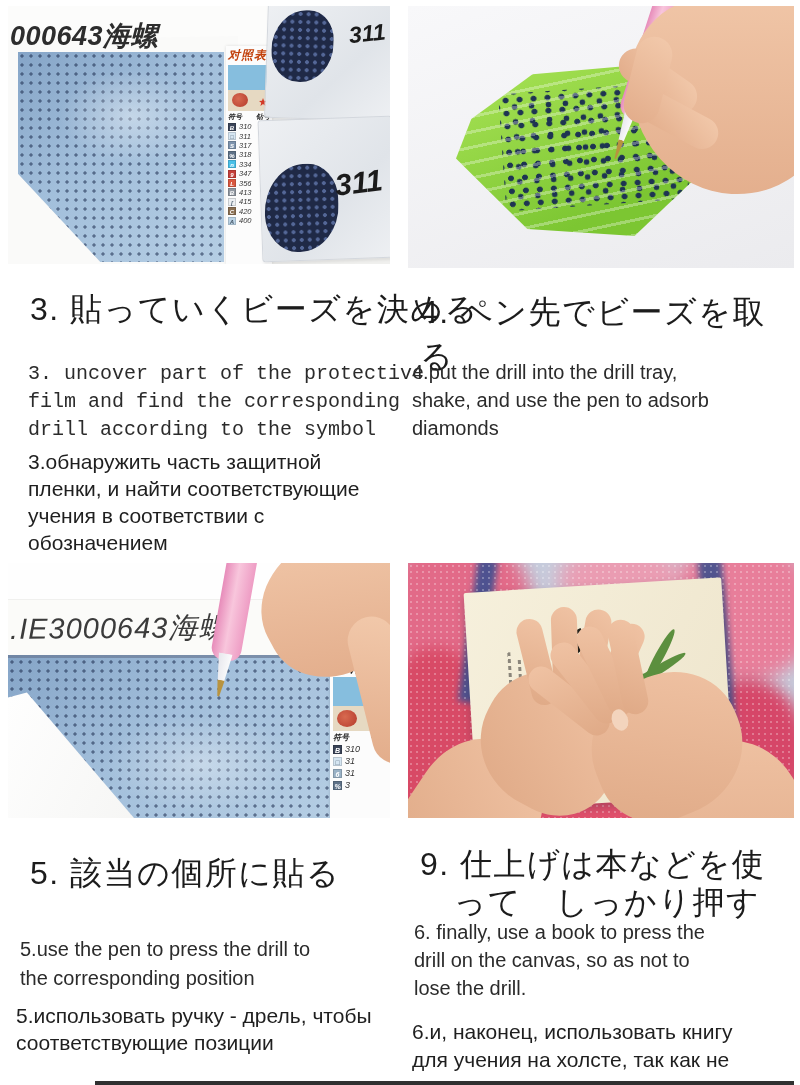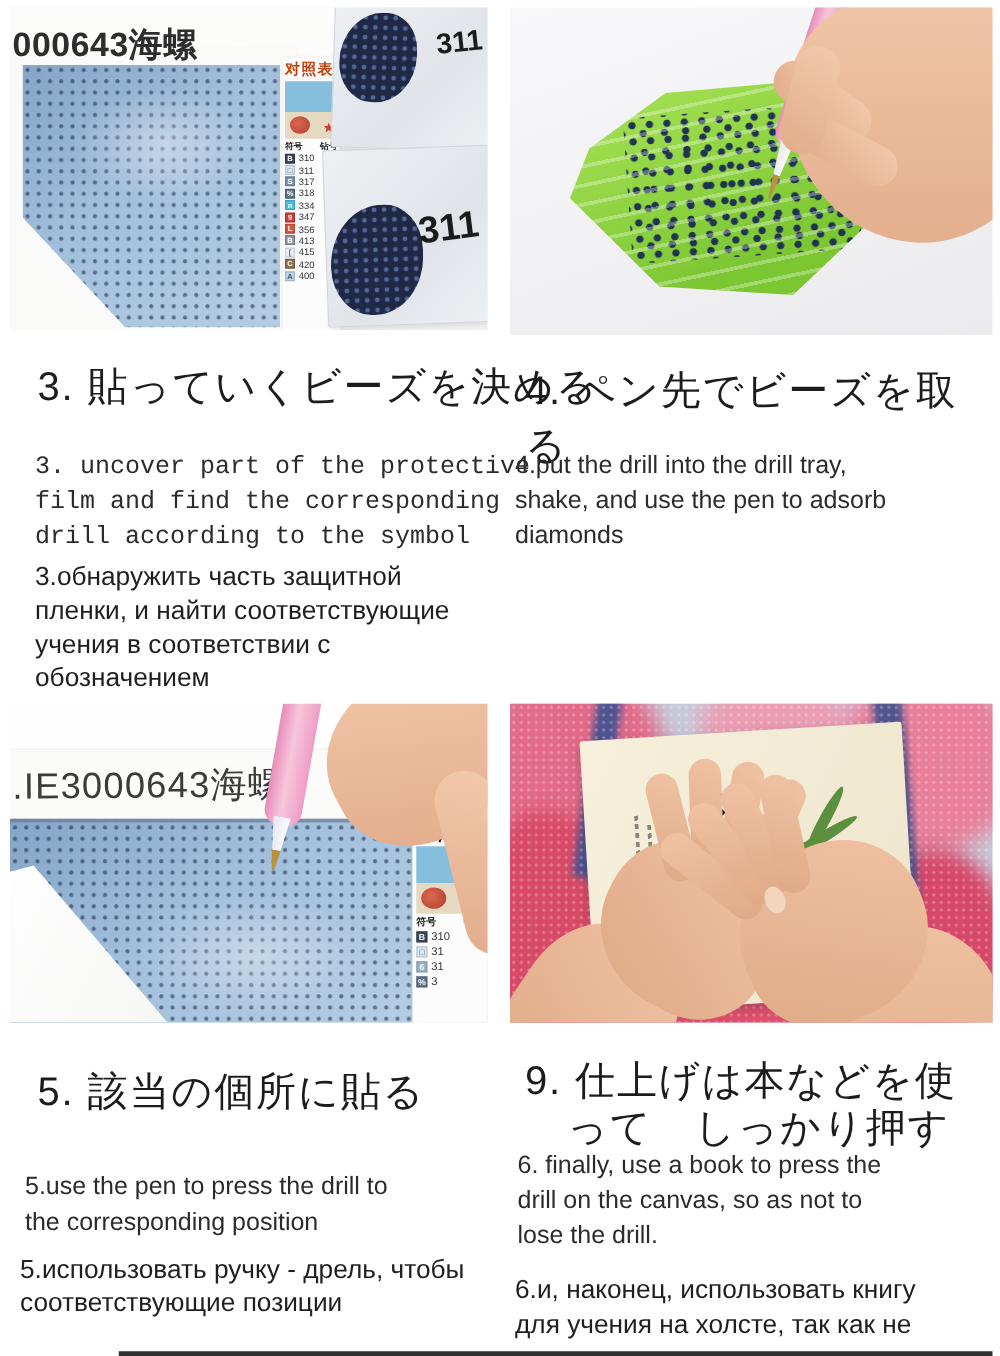--- a/index.html
+++ b/index.html
@@ -1,19 +1,19 @@
 <!DOCTYPE html>
 <html><head>
 <meta charset="utf-8">
 <style>
   html,body{margin:0;padding:0;background:#fff;}
   #page{position:relative;width:800px;height:1085px;background:#fff;overflow:hidden;
         font-family:"Liberation Sans","DejaVu Sans",sans-serif;color:#222;}
   .abs{position:absolute;}
-  .photo{position:absolute;overflow:hidden;}
+  .photo{position:absolute;overflow:hidden;font-style:italic;}
   .txt{position:absolute;white-space:pre-line;color:#232323;}
   .ja{font-size:32px;letter-spacing:1.5px;font-weight:500;color:#1c1c1c;}
   .en{font-size:20px;line-height:28px;color:#2b2b2b;}
   .ru{font-size:21px;line-height:27px;color:#1f1f1f;}
 
   
   #photo1{left:8px;top:6px;width:382px;height:258px;background:#f0f0ee;}
   .sheet-top{left:-10px;top:-8px;width:420px;height:58px;background:#fcfcfb;transform:rotate(-1deg);}
   .sheet-left{left:-8px;top:32px;width:240px;height:232px;background:#fafaf9;transform:rotate(-1deg);}
   .canvas-title1{left:2px;top:12px;font-size:27px;font-weight:600;color:#2d2d2d;letter-spacing:.5px;}

